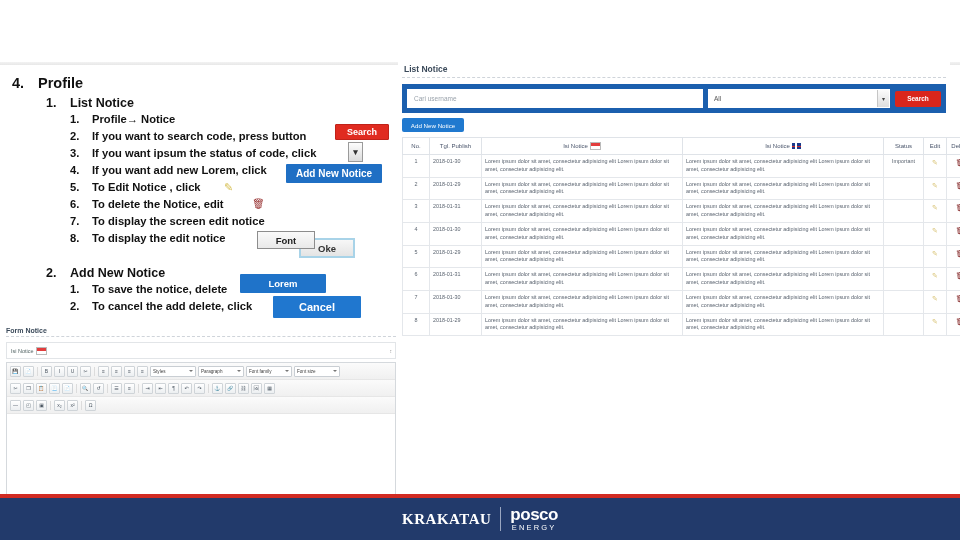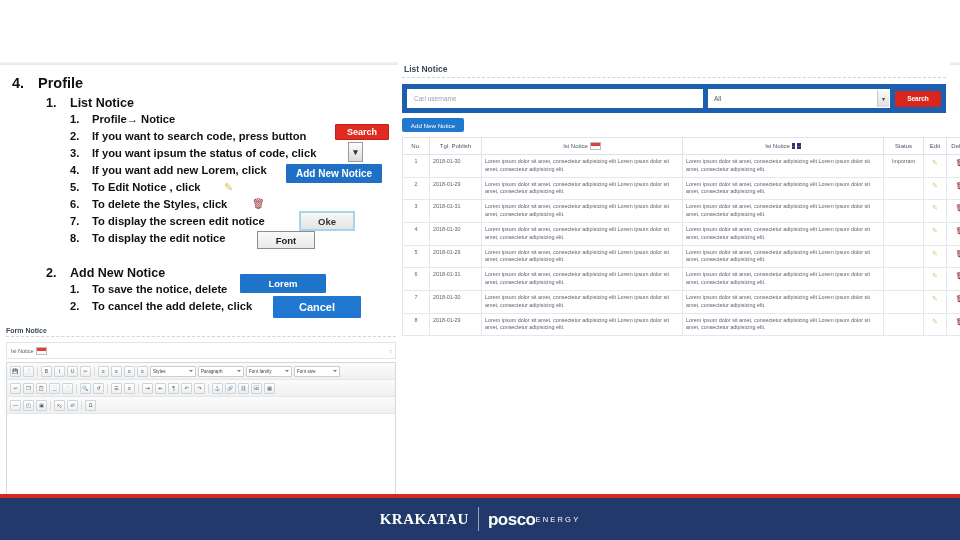--- a/index.html
+++ b/index.html
@@ -36,21 +36,21 @@
 
   
   .ib{position:absolute;display:inline-flex;align-items:center;justify-content:center;
       font-weight:bold;white-space:nowrap;}
   .ib-search{background:#e02b20;color:#fff;font-size:9px;border:1px solid #c02219;
       width:52px;height:14px;border-radius:1px;}
   .ib-caret{background:linear-gradient(#fdfdfd,#dcdcdc);border:1px solid #9a9a9a;
       width:13px;height:18px;color:#333;font-size:9px;}
   .ib-addnew{background:#1f6fc4;color:#fff;font-size:10px;width:96px;height:19px;border-radius:1px;}
   .ib-oke{background:linear-gradient(#f7f7f7,#e4e4e4);border:2px solid #a8d3e8;color:#333;
-      font-size:9.5px;width:52px;height:16px;}
+      font-size:9.5px;width:52px;height:16px;margin-top:27px;}
   .ib-batal{background:linear-gradient(#fafafa,#e9e9e9);border:1px solid #8d8d8d;color:#222;
       font-size:9.5px;width:56px;height:16px;}
   .ib-save{background:#1f73c9;color:#fff;font-size:9.5px;width:86px;height:19px;border-radius:1px;}
   .ib-cancel{background:#2077cf;color:#fff;font-size:11px;width:88px;height:22px;border-radius:1px;}
 
   .pencil{position:absolute;font-size:11px;color:#d8c25a;}
   .trash{position:absolute;font-size:10px;color:#8c1b1b;}
 
   
   .shot{position:absolute;left:398px;top:60px;width:552px;height:290px;background:#fff;}
@@ -116,21 +116,21 @@
     font-size:4.6px;color:#666;display:flex;align-items:center;padding:0 3px;position:relative;}
   .ed-status .grip{position:absolute;right:2px;bottom:1px;font-size:5px;color:#999;}
 
   
   .footer{position:absolute;left:0;bottom:0;width:960px;height:42px;background:#223a6b;}
   .footer-red{position:absolute;left:0;bottom:42px;width:960px;height:4px;background:#d12b22;}
   .brand{position:absolute;left:0;right:0;top:0;bottom:0;display:flex;align-items:center;
     justify-content:center;gap:9px;}
   .brand .k{color:#fff;font-size:15px;font-weight:bold;font-family:"Liberation Serif",serif;letter-spacing:.5px;}
   .brand .bar{width:1px;height:24px;background:#9aa6c0;}
-  .brand .p{display:flex;flex-direction:row;align-items:center;line-height:1;}
+  .brand .p{display:flex;flex-direction:column;align-items:center;line-height:1;}
   .brand .p .pw{color:#fff;font-size:17px;font-weight:bold;letter-spacing:-.5px;}
   .brand .p .pe{color:#fff;font-size:7.5px;letter-spacing:2.2px;margin-top:1px;}
 </style>
 </head>
 <body>
 
 <div class="slide">
 
   <div class="title-rule"></div>
 
@@ -166,21 +166,21 @@
       <span class="txt">If you want add new Lorem, click</span>
     </div>
 
     <div class="lvl3" style="left:70px;top:111px;">
       <span class="num">5.</span>
       <span class="txt">To Edit Notice , click</span>
     </div>
 
     <div class="lvl3" style="left:70px;top:128px;">
       <span class="num">6.</span>
-      <span class="txt">To delete the Styles, click</span>
+      <span class="txt">To delete the Notice, edit</span>
     </div>
 
     <div class="lvl3" style="left:70px;top:145px;">
       <span class="num">7.</span>
       <span class="txt">To display the screen edit notice</span>
     </div>
 
     <div class="lvl3" style="left:70px;top:162px;">
       <span class="num">8.</span>
       <span class="txt">To display the edit notice</span>

